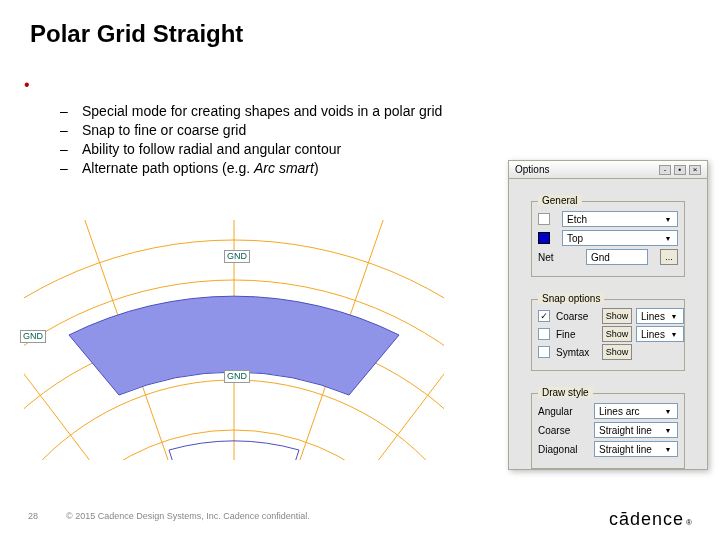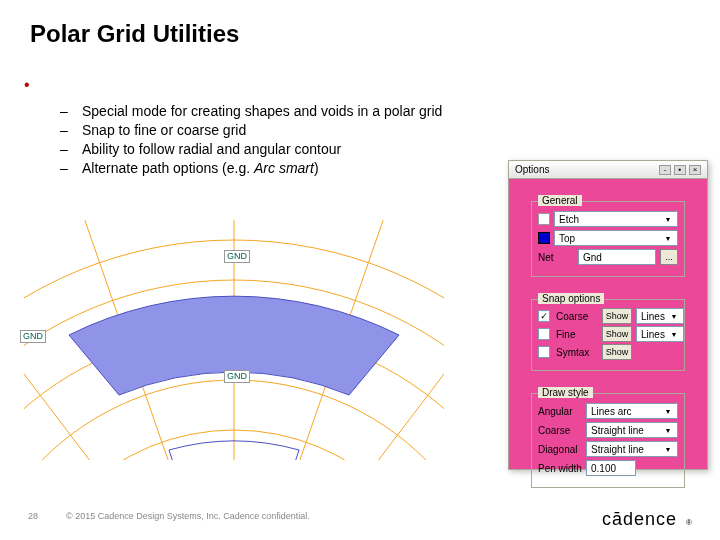--- a/index.html
+++ b/index.html
@@ -28,57 +28,57 @@
   }
   .diagram svg { width: 100%; height: 100%; }
   .gnd-label {
     position: absolute; font-size: 9px; color: #006050; font-family: Arial;
     border: 1px solid #999; background: #fff; padding: 0 2px; line-height: 1.2;
   }
 
   .panel {
     position: absolute; right: 12px; top: 160px;
     width: 200px; height: 310px;
-    background: #ec4899; border: 1px solid #aca899;
+    background: #e5e5e5; border: 1px solid #aca899;
     box-shadow: 2px 2px 6px rgba(0,0,0,.25);
     font-size: 10px; font-family: Tahoma, Arial, sans-serif;
   }
   .panel-title {
     background: linear-gradient(#fff,#e4e4e4); height: 18px;
     border-bottom: 1px solid #aca899;
     padding: 2px 6px; display: flex; align-items: center; justify-content: space-between;
   }
   .panel-title .wbtns { display: flex; gap: 3px; }
   .wbtn { width: 12px; height: 10px; background: #ddd; border: 1px solid #999; font-size: 8px; text-align: center; line-height: 8px; }
   .group { border: 1px solid #aca899; margin: 22px; padding: 6px 6px 8px; position: relative; }
   .group-label { position: absolute; top: -7px; left: 6px; background: #ece9d8; padding: 0 4px; font-size: 10px; }
-  .row { display: flex; align-items: center; gap: 4px; margin: 3px 0; }
+  .row { display: flex; align-items: center; gap: 12px; margin: 3px 0; }
   .lab { width: 36px; }
   .swatch { width: 12px; height: 12px; background: #0000cc; border: 1px solid #000; }
   .dd { background: #fff; border: 1px solid #7f9db9; height: 16px; display: flex; align-items: center; padding: 0 4px; flex: 1; justify-content: space-between; }
   .dd .arrow { width: 10px; text-align: center; font-size: 7px; }
   .txt { background: #fff; border: 1px solid #7f9db9; height: 16px; padding: 0 4px; flex: 1; display: flex; align-items: center; }
   .btn-sm { width: 18px; height: 16px; background: #ece9d8; border: 1px solid #888; font-size: 9px; text-align: center; line-height: 14px; }
   .chk { width: 12px; height: 12px; background: #fff; border: 1px solid #7f9db9; display: flex; align-items: center; justify-content: center; font-size: 9px; }
   .snap-row { display: grid; grid-template-columns: 14px 42px 30px 48px; gap: 4px; align-items: center; margin: 2px 0; }
 
   .footer {
     position: absolute; left: 0; right: 0; bottom: 12px; height: 24px;
     display: flex; align-items: center; padding: 0 28px;
     font-size: 9px; color: #888;
   }
   .page-num { margin-right: 28px; }
-  .logo { position: absolute; right: 28px; bottom: 10px; display: flex; align-items: baseline; gap: 9px; }
+  .logo { position: absolute; right: 28px; bottom: 10px; display: flex; align-items: baseline; gap: 2px; }
   .logo .word { font-size: 18px; letter-spacing: 1px; }
   .logo .reg { font-size: 8px; }
 </style>
 </head>
 <body>
 
-<h1 class="slide-title">Polar Grid Utilities</h1>
+<h1 class="slide-title">Polar Grid Straight</h1>
 
 <div class="content">
   <div class="bullet-row">
     <span class="bullet-dot">•</span>
   </div>
   <div class="sublist">
     <div class="sub-row">
         <span class="sub-dash">–</span>
         <span class="sub-text">Special mode for creating shapes and voids in a polar grid</span>
       </div>
@@ -217,26 +217,20 @@
           <span class="arrow">▼</span>
         </div>
       </div>
     <div class="row">
         <span class="lab" style="width:44px">Diagonal</span>
         <div class="dd">
           <span>Straight line</span>
           <span class="arrow">▼</span>
         </div>
       </div>
-    <div class="row">
-        <span class="lab" style="width:44px">Pen width</span>
-        <div class="txt" style="flex:0 0 50px">
-          <span>0.100</span>
-        </div>
-      </div>
   </div>
 </div>
 
 <div class="footer">
   <span class="page-num">28</span>
   <span>© 2015 Cadence Design Systems, Inc. Cadence confidential.</span>
 </div>
 <div class="logo">
   <span class="word">cādence</span>
     <span class="reg">®</span>

